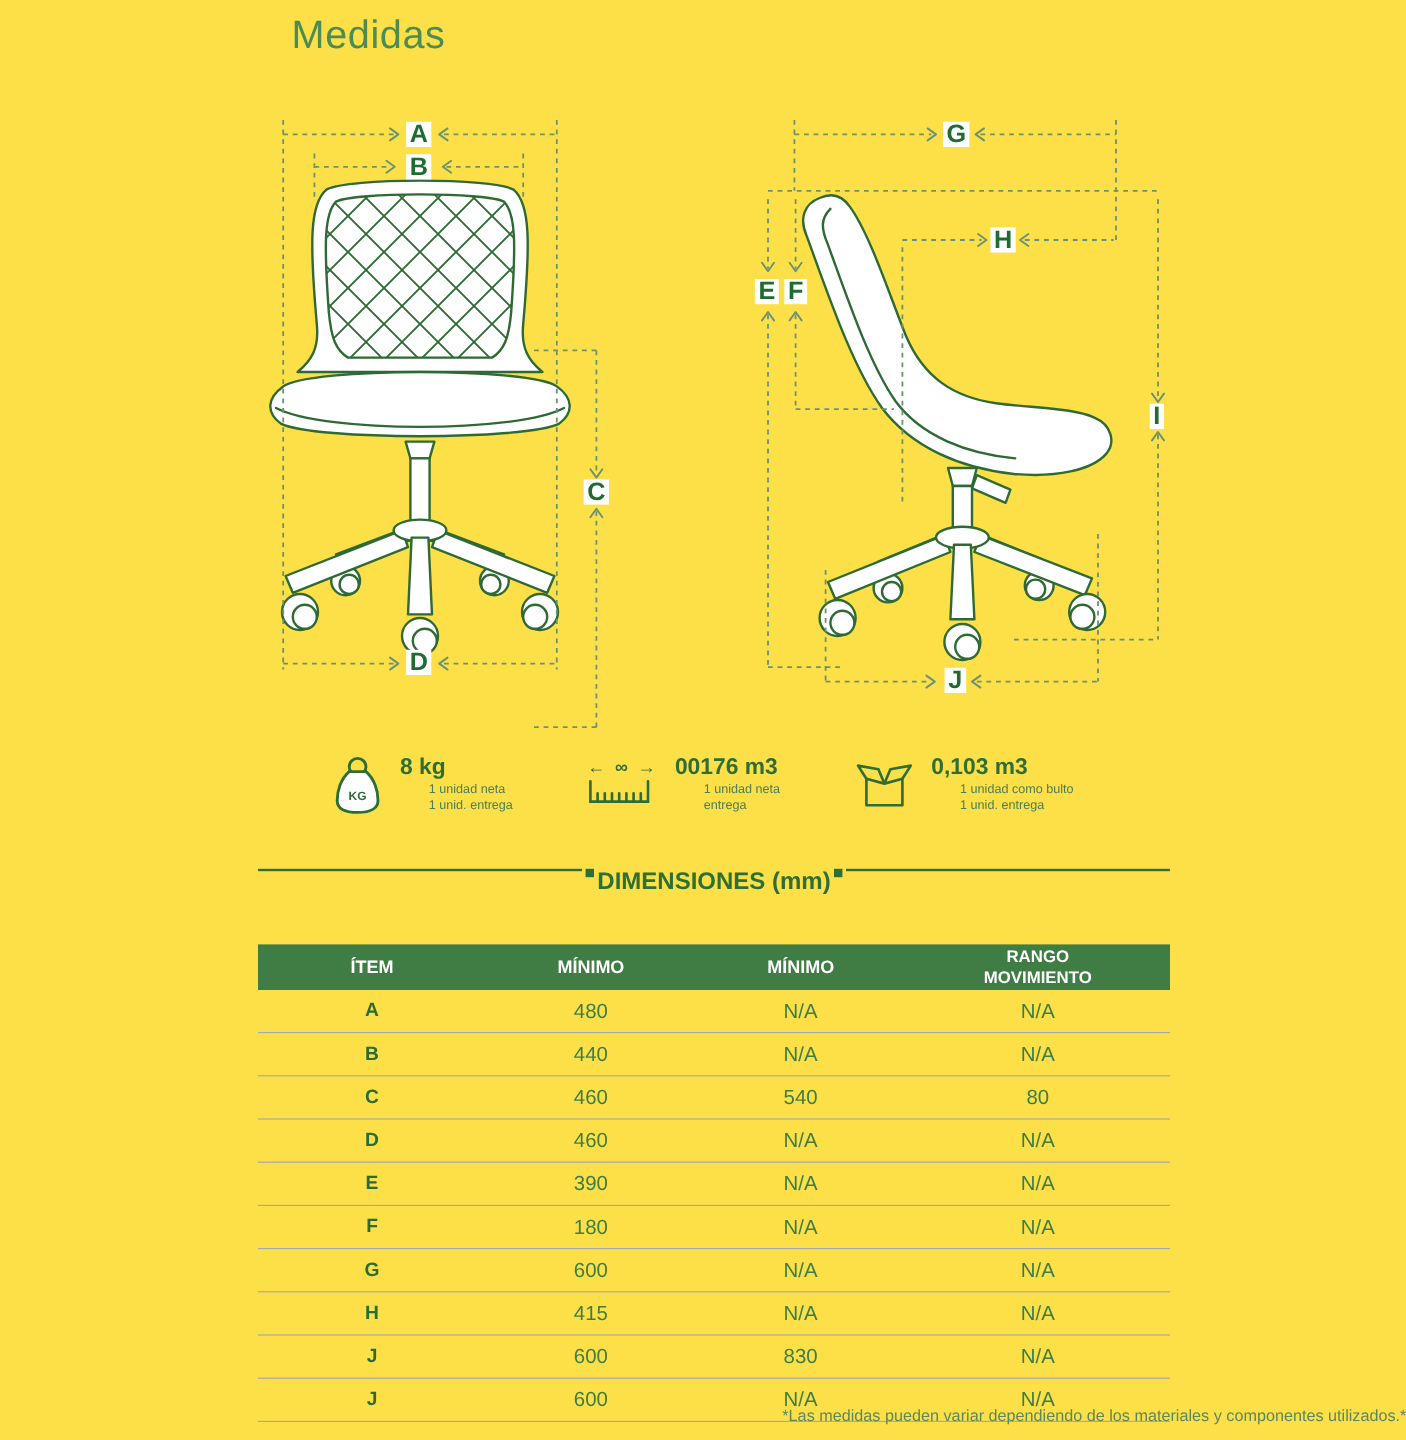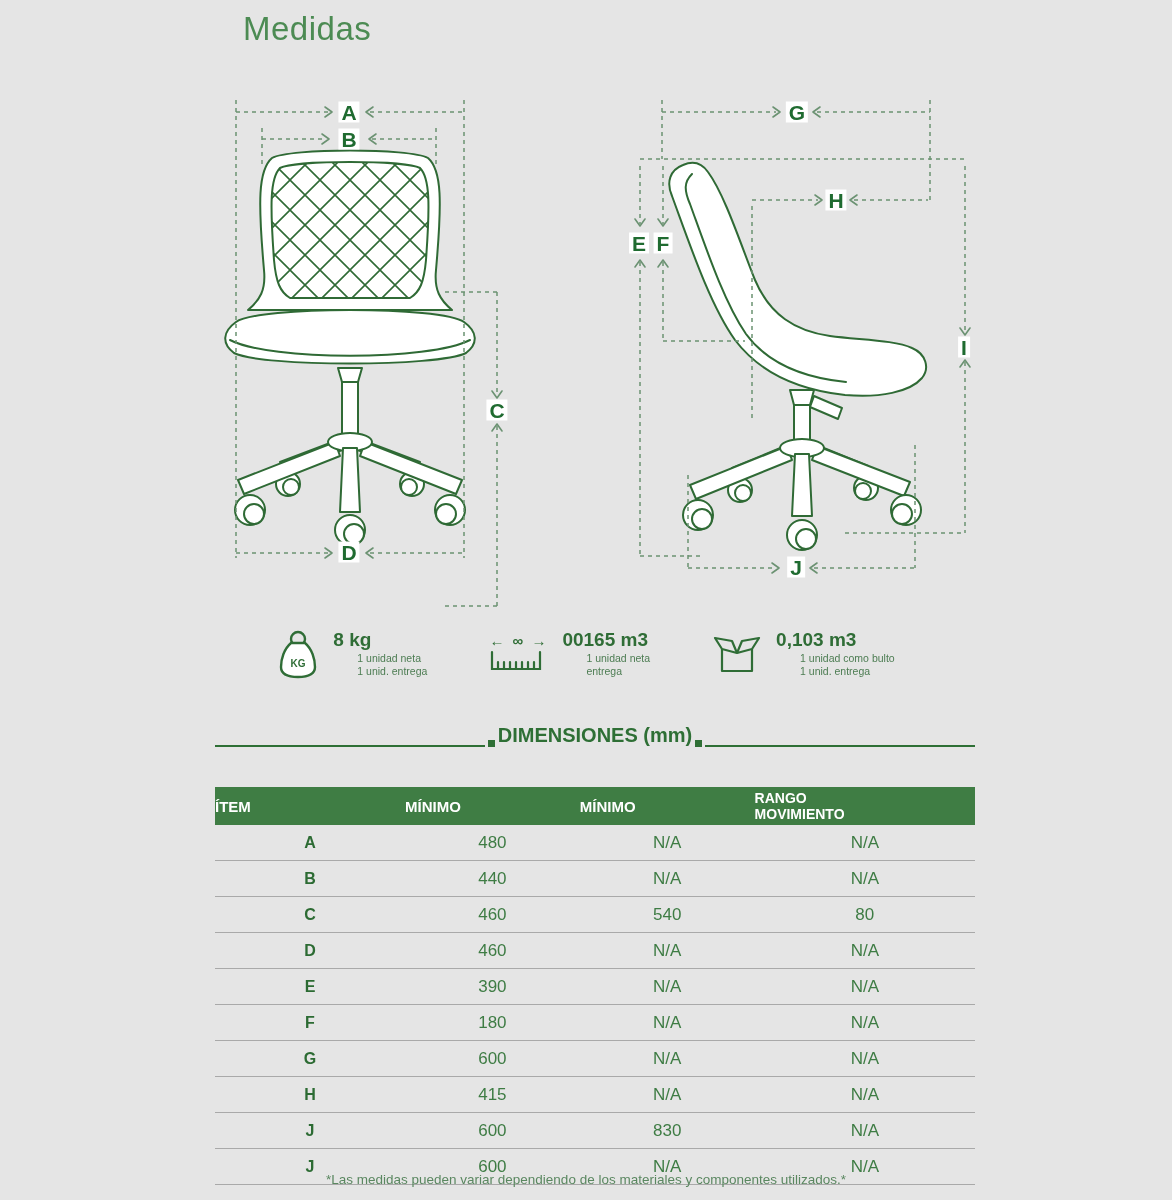--- a/index.html
+++ b/index.html
@@ -1,16 +1,16 @@
 <!DOCTYPE html>
 <html><head>
 <meta charset="utf-8">
 <style>
   html,body{margin:0;padding:0;background:#fff;}
-  #page{position:relative;width:1172px;height:1200px;background:#e5e5e5;overflow:hidden;
+  #page{position:relative;width:1172px;height:1200px;background:#fde047;overflow:hidden;
         font-family:"Liberation Sans",sans-serif;}
 
   
   .title{position:absolute;left:243px;top:10px;font-size:33px;font-weight:300;
          letter-spacing:.5px;color:#4c8b53;}
 
   
   .layer{position:absolute;left:0;top:0;}
   .chair-svg{position:absolute;}
 
@@ -24,38 +24,38 @@
            justify-content:center;align-items:flex-start;gap:62px;}
   .pkg{display:flex;align-items:center;gap:14px;}
   .pkg-text{}
   .pkg-value{font-size:19px;font-weight:bold;color:#2f6d36;line-height:1.2;}
   .pkg-sub{font-size:10.5px;color:#4d7d53;line-height:1.3;margin-left:24px;}
   .ruler-caption{font-size:15px;font-weight:bold;color:#2f6d36;text-align:center;
                  line-height:1;letter-spacing:2px;}
 
   
   .dim-divider{position:absolute;left:215px;top:724px;width:760px;display:flex;
-               align-items:flex-end;gap:3px;}
+               align-items:flex-start;gap:3px;}
   .dim-divider .rule{flex:1;height:2px;background:#2e6f35;}
   .dim-divider .sq{width:7px;height:7px;background:#2e6f35;}
   .dim-divider .dim-title{font-size:20px;font-weight:bold;color:#2e6f35;white-space:nowrap;}
 
   
   .spec-table-wrap{position:absolute;left:215px;top:787px;width:760px;}
   table{border-collapse:collapse;width:100%;}
   thead th{background:#3f7d44;color:#fff;font-weight:bold;font-size:15px;
-           height:38px;text-align:left;vertical-align:middle;padding:0;}
+           height:38px;text-align:center;vertical-align:middle;padding:0;}
   thead th .wrap{display:inline-block;width:110px;font-size:14px;line-height:1.15;}
   tbody td{height:33px;text-align:center;vertical-align:middle;
            border-bottom:1px solid #a9a9a9;font-size:17px;color:#3e7c44;}
   tbody td.item{font-weight:bold;font-size:16px;color:#2c6b33;}
   col.c1{width:25%;} col.c2{width:23%;} col.c3{width:23%;} col.c4{width:29%;}
 
   
-  .footnote{position:absolute;left:0;top:1172px;width:100%;text-align:center;
+  .footnote{position:absolute;left:0;top:1172px;width:100%;text-align:right;
             font-size:13.5px;color:#5a8760;}
 </style>
 </head>
 <body>
 
 <div id="page">
 
   <div class="title">Medidas</div>
 
   <svg class="chair-svg" style="left:200px;top:90px;" width="320" height="470" viewBox="0 0 320 470">
@@ -231,21 +231,21 @@
       <div>
         <div class="ruler-caption">← ∞ →</div>
         <svg width="54" height="24" viewBox="0 0 54 24">
           <g stroke="#2f6d36" stroke-width="2.2" fill="none" stroke-linecap="round">
             <path d="M3,4 L3,21 L51,21 L51,4"></path>
             <path d="M9,21 L9,14 M15,21 L15,14 M21,21 L21,14 M27,21 L27,14 M33,21 L33,14 M39,21 L39,14 M45,21 L45,14"></path>
           </g>
         </svg>
       </div>
       <div class="pkg-text">
-        <div class="pkg-value">00165 m3</div>
+        <div class="pkg-value">00176 m3</div>
         <div class="pkg-sub">1 unidad neta</div>
         <div class="pkg-sub">entrega</div>
       </div>
     </div>
 
     <div class="pkg">
       <svg width="50" height="50" viewBox="0 0 50 50">
         <g stroke="#2f6d36" stroke-width="2.2" fill="none" stroke-linejoin="round">
           <path d="M10,20 L10,42 L40,42 L40,20"></path>
           <path d="M10,20 L25,24 L40,20"></path>

